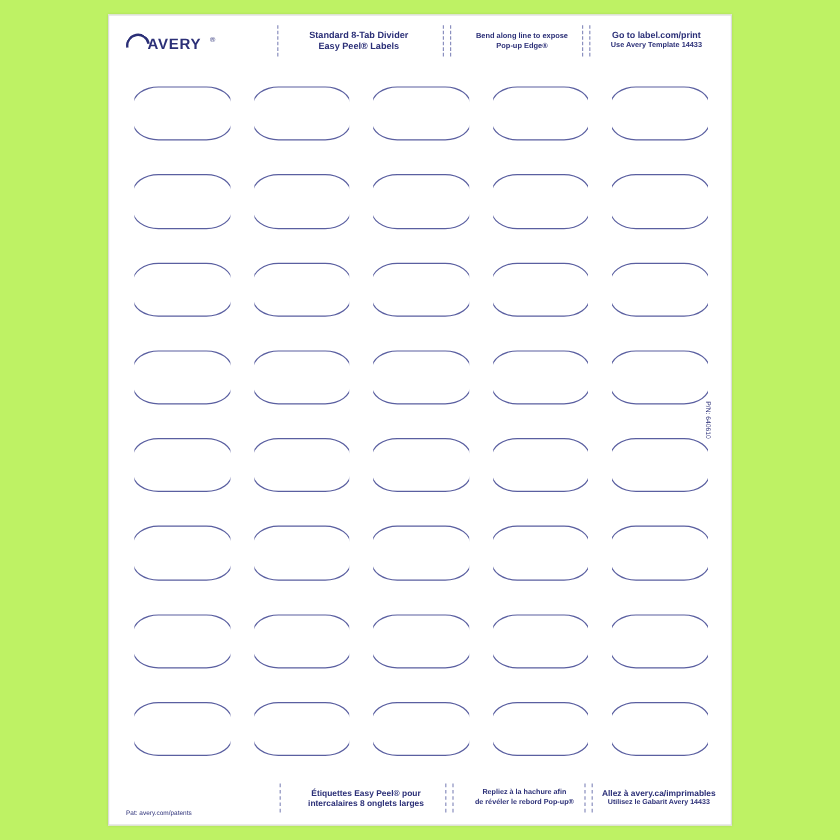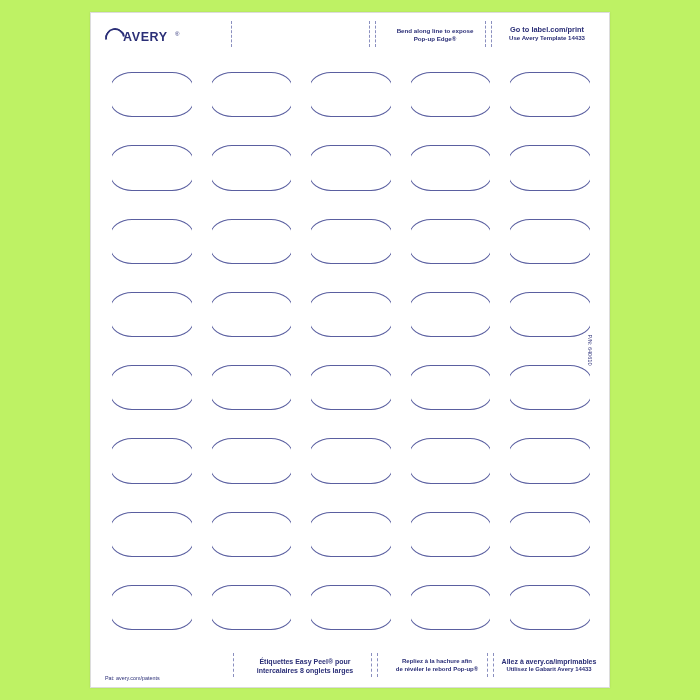--- a/index.html
+++ b/index.html
@@ -200,20 +200,24 @@
         <span class="brandtext">AVERY</span>
         <span class="reg">®</span>
       </div>
 
       <div class="vdash" style="left:140px; top:8px; height:26px;"></div>
       <div class="vdash" style="left:278px; top:8px; height:26px;"></div>
       <div class="vdash" style="left:284px; top:8px; height:26px;"></div>
       <div class="vdash" style="left:394px; top:8px; height:26px;"></div>
       <div class="vdash" style="left:400px; top:8px; height:26px;"></div>
 
+      <div class="hdr-block b1">
+        <div>Standard 8-Tab Divider</div>
+        <div>Easy Peel® Labels</div>
+      </div>
 
       <div class="hdr-block b2">
         <div>Bend along line to expose</div>
         <div>Pop-up Edge®</div>
       </div>
 
       <div class="hdr-block b3">
         <div>Go to label.com/print</div>
         <div class="sub">Use Avery Template 14433</div>
       </div>

